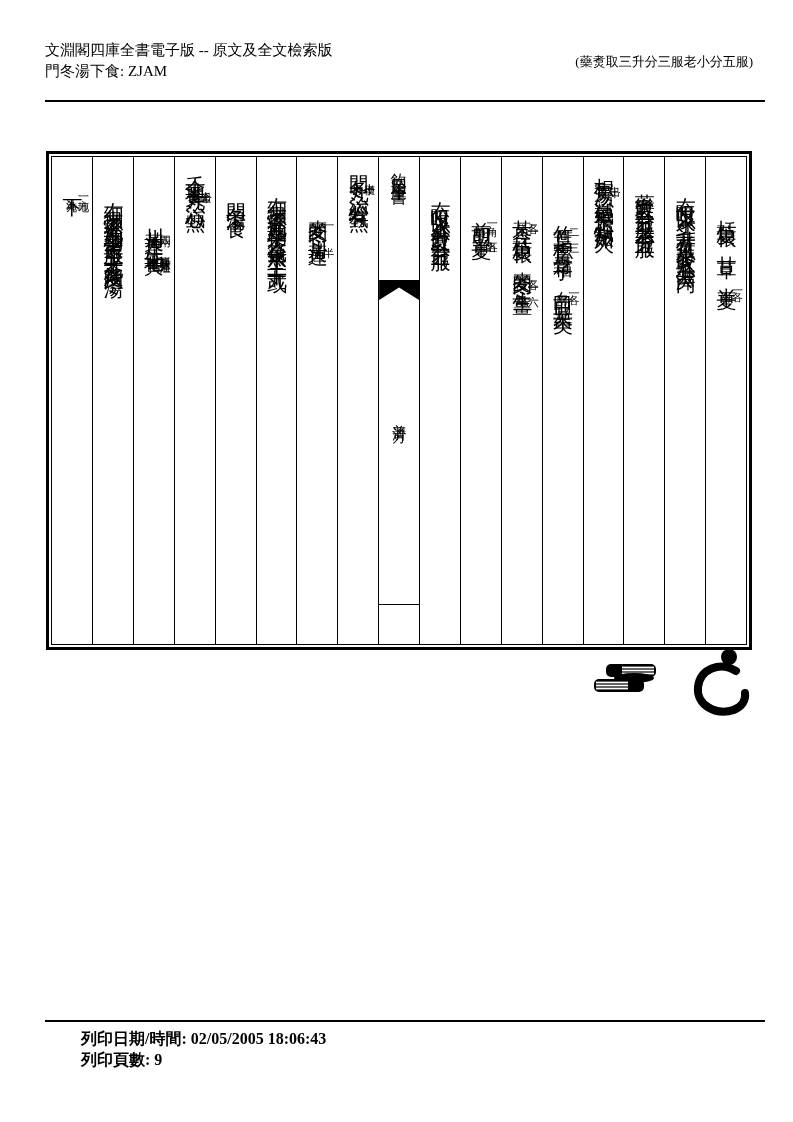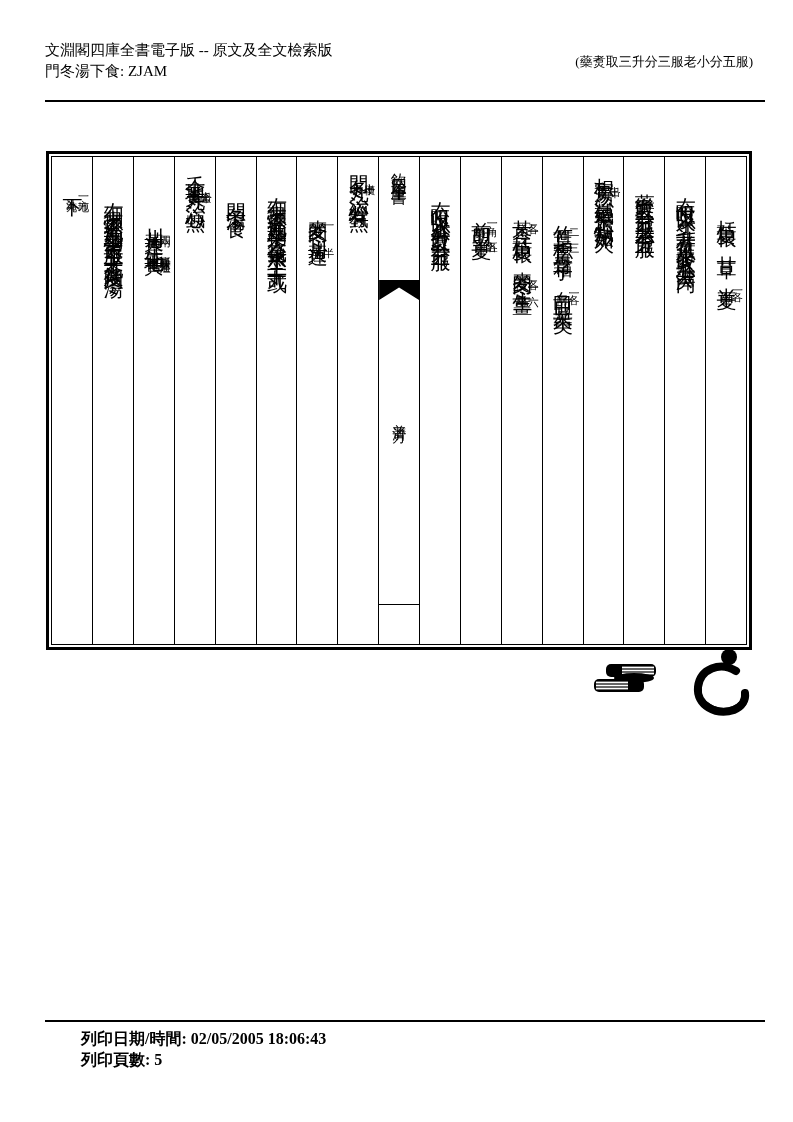--- a/index.html
+++ b/index.html
@@ -115,14 +115,14 @@
   <svg width="72" height="76" viewBox="0 0 72 76">
     <circle cx="47" cy="10" r="8" fill="#000"></circle>
     <path d="M54 24 C38 14, 18 22, 16 40 C14 58, 34 69, 52 63 C60 60, 64 53, 63 46" fill="none" stroke="#000" stroke-width="8" stroke-linecap="round"></path>
     <path d="M22 57 C34 67, 50 67, 61 56" fill="none" stroke="#000" stroke-width="7" stroke-linecap="round"></path>
   </svg>
 </div>
 
 <div class="rule rule-bottom"></div>
 <div class="ftr">
   <div>列印日期/時間: 02/05/2005 18:06:43</div>
-  <div>列印頁數: 5</div>
+  <div>列印頁數: 9</div>
 </div>
 
 </body></html>

